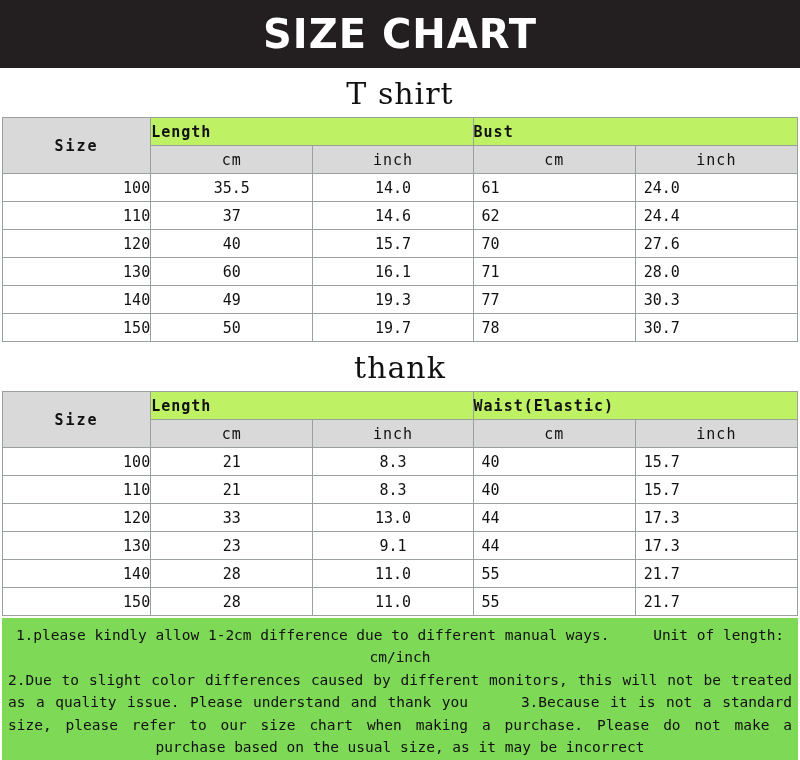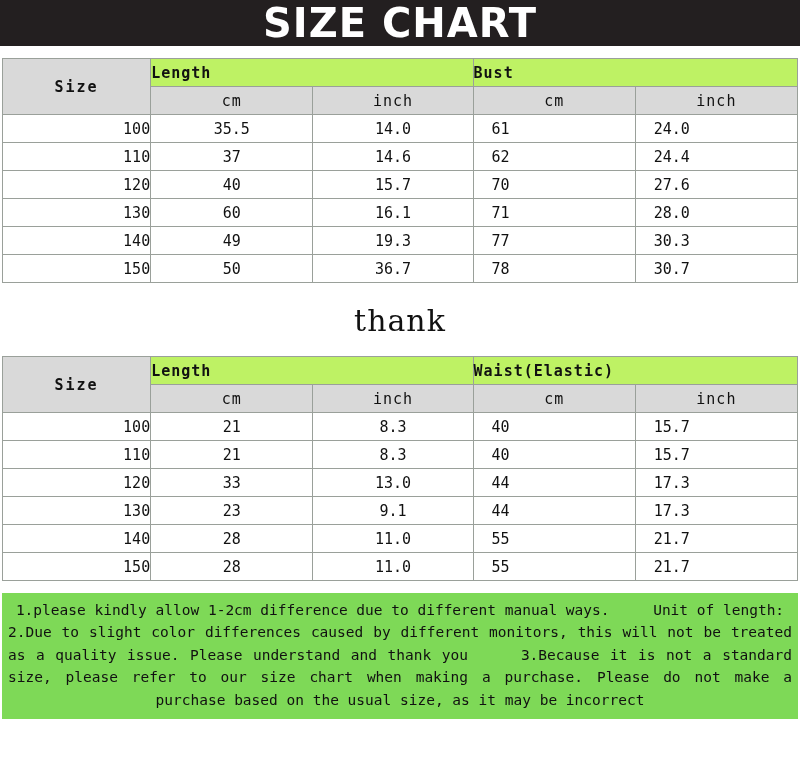--- a/index.html
+++ b/index.html
@@ -14,21 +14,21 @@
     overflow: hidden;
   }
   .page {
     width: 800px;
     height: 760px;
     position: relative;
     box-sizing: border-box;
   }
   
   .banner {
-    height: 46px;
+    height: 68px;
     background: #231f20;
     display: flex;
     align-items: center;
     justify-content: center;
   }
   .banner-title {
     color: #ffffff;
     font-family: "DejaVu Sans", "Liberation Sans", sans-serif;
     font-size: 40px;
     font-weight: bold;
@@ -41,21 +41,21 @@
     font-family: "DejaVu Serif", "Liberation Serif", serif;
     font-size: 30px;
     color: #111111;
     padding: 8px 0 6px 0;
     letter-spacing: 1px;
   }
   
   table.size-table {
     border-collapse: collapse;
     width: 796px;
-    margin: 12px 2px;
+    margin: 0 2px;
     table-layout: fixed;
   }
   table.size-table td, table.size-table th {
     border: 1px solid #9aa09a;
     font-family: "DejaVu Sans Mono", "Liberation Mono", monospace;
     font-size: 15px;
     color: #111111;
     height: 27px;
     padding: 0;
   }
@@ -79,21 +79,21 @@
   }
   .cell-size {
     text-align: right;
   }
   .cell-val {
     text-align: center;
     padding-left: 0;
   }
   .cell-val.left-pad {
     text-align: left;
-    padding-left: 18px;
+    padding-left: 8px;
   }
   .col-size { width: 148px; }
   .col-a { width: 162px; }
   .col-b { width: 160px; }
   .col-c { width: 162px; }
   .col-d { width: 162px; }
   
   .notes {
     background: #7ed957;
     padding: 6px 6px 8px 6px;
@@ -118,20 +118,21 @@
 </style>
 </head>
 <body>
 
 <div class="page">
 
   <div class="banner">
     <div class="banner-title">SIZE CHART</div>
   </div>
 
+  <div class="section-title">T shirt</div>
 
   <table class="size-table">
     <colgroup>
       <col class="col-size">
         <col class="col-a">
         <col class="col-b">
         <col class="col-c">
         <col class="col-d">
     </colgroup>
     <tbody>
@@ -178,21 +179,21 @@
       <tr>
         <td class="cell-size">140</td>
         <td class="cell-val">49</td>
         <td class="cell-val">19.3</td>
         <td class="cell-val left-pad">77</td>
         <td class="cell-val left-pad">30.3</td>
       </tr>
       <tr>
         <td class="cell-size">150</td>
         <td class="cell-val">50</td>
-        <td class="cell-val">36.7</td>
+        <td class="cell-val">19.7</td>
         <td class="cell-val left-pad">78</td>
         <td class="cell-val left-pad">30.7</td>
       </tr>
     </tbody>
   </table>
 
   <div class="section-title">thank</div>
 
   <table class="size-table">
     <colgroup>
@@ -259,20 +260,23 @@
       </tr>
     </tbody>
   </table>
 
   <div class="notes">
     <div class="note-line">
       <span>1.please kindly allow 1-2cm difference due to different manual ways.</span>
       &nbsp;&nbsp;&nbsp;
       <span>Unit of length:</span>
     </div>
+    <div class="note-line">
+      <span>cm/inch</span>
+    </div>
     <div class="note-block">
       <span>2.Due to slight color differences caused by different monitors, this will not be treated as a quality issue. Please understand and thank you</span>
       &nbsp;&nbsp;&nbsp;
       <span>3.Because it is not a standard</span>
       <span>size, please refer to our size chart when making a purchase. Please do not make a purchase based on the usual size, as it may be incorrect</span>
     </div>
   </div>
 
 </div>
 

